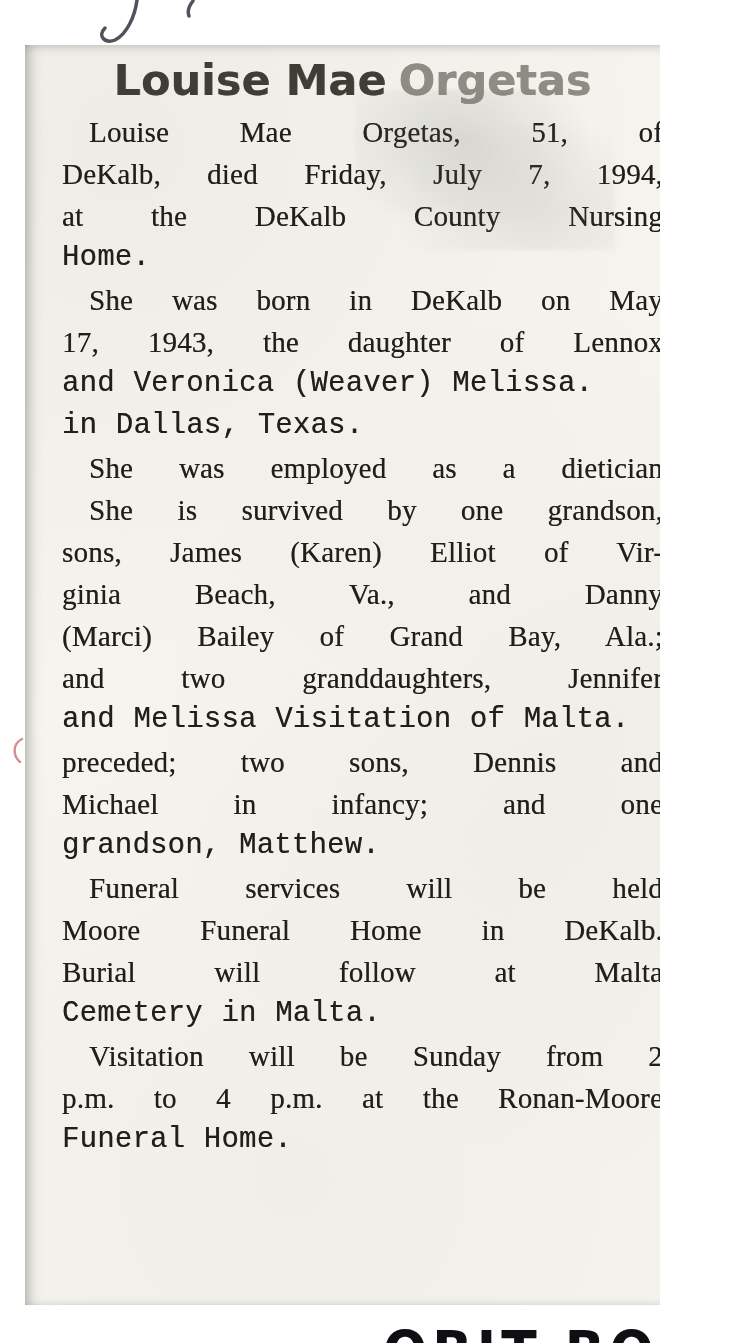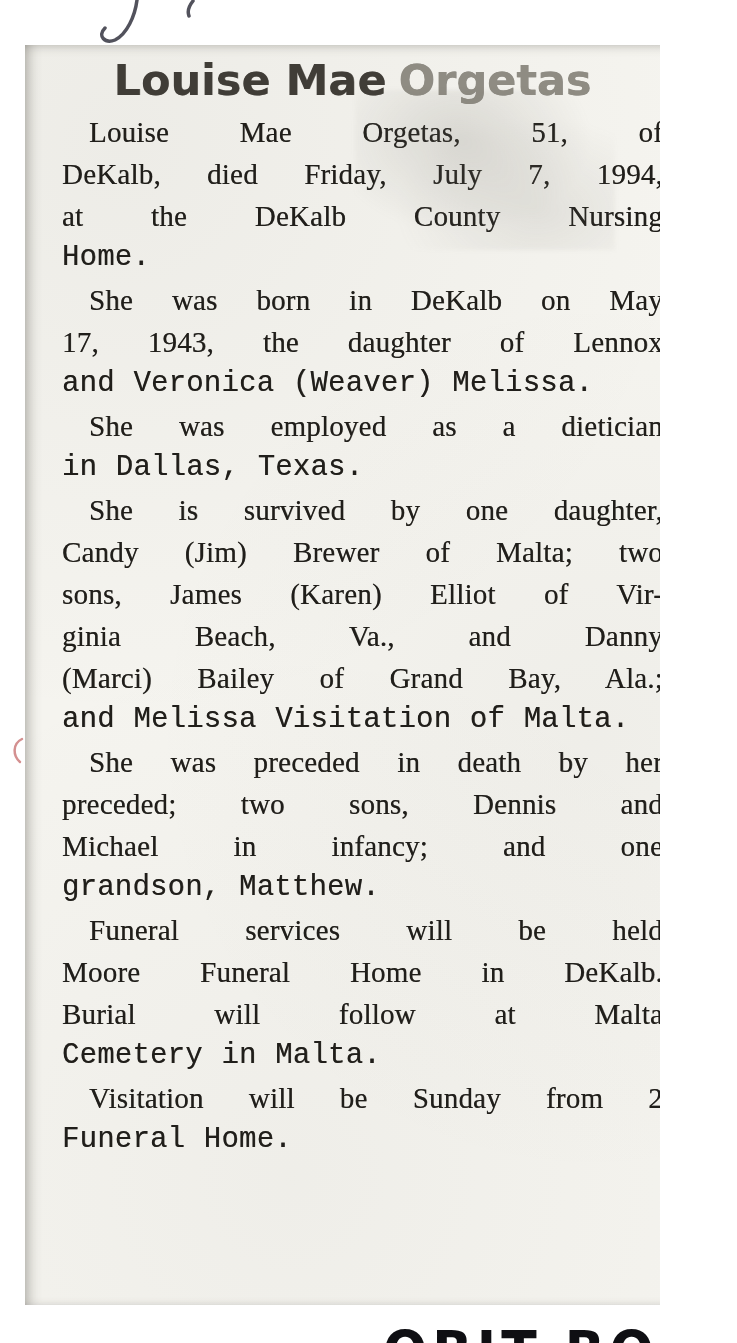--- a/index.html
+++ b/index.html
@@ -124,45 +124,45 @@
           <div class="line">DeKalb, died Friday, July 7, 1994,</div>
           <div class="line">at the DeKalb County Nursing</div>
           <div class="line last">Home.</div>
         </div>
         <div>
           <div class="line first">She was born in DeKalb on May</div>
           <div class="line">17, 1943, the daughter of Lennox</div>
           <div class="line last">and Veronica (Weaver) Melissa.</div>
         </div>
         <div>
+          <div class="line last">in Dallas, Texas.</div>
           <div class="line first">She was employed as a dietician</div>
-          <div class="line last">in Dallas, Texas.</div>
         </div>
         <div>
-          <div class="line first">She is survived by one daughter,</div>
-          <div class="line">Candy (Jim) Brewer of Malta; two</div>
+          <div class="line first">She is survived by one grandson,</div>
           <div class="line">sons, James (Karen) Elliot of Vir-</div>
           <div class="line">ginia Beach, Va., and Danny</div>
           <div class="line">(Marci) Bailey of Grand Bay, Ala.;</div>
+          <div class="line">and two granddaughters, Jennifer</div>
           <div class="line last">and Melissa Visitation of Malta.</div>
         </div>
         <div>
-          <div class="line first">She was preceded in death by her</div>
           <div class="line">preceded; two sons, Dennis and</div>
           <div class="line">Michael in infancy; and one</div>
           <div class="line last">grandson, Matthew.</div>
         </div>
         <div>
           <div class="line first">Funeral services will be held</div>
           <div class="line">Moore Funeral Home in DeKalb.</div>
           <div class="line">Burial will follow at Malta</div>
           <div class="line last">Cemetery in Malta.</div>
         </div>
         <div>
           <div class="line first">Visitation will be Sunday from 2</div>
+          <div class="line">p.m. to 4 p.m. at the Ronan-Moore</div>
           <div class="line last">Funeral Home.</div>
         </div>
       </section>
   </article>
 
   <svg class="red-mark" width="22" height="30" viewBox="0 0 22 30">
     <path d="M14 3 C4 8 5 20 12 26" stroke="var(--red-pen)" stroke-width="2.5"></path>
   </svg>
 
   <div class="stamp">OBIT BOOK #</div>

